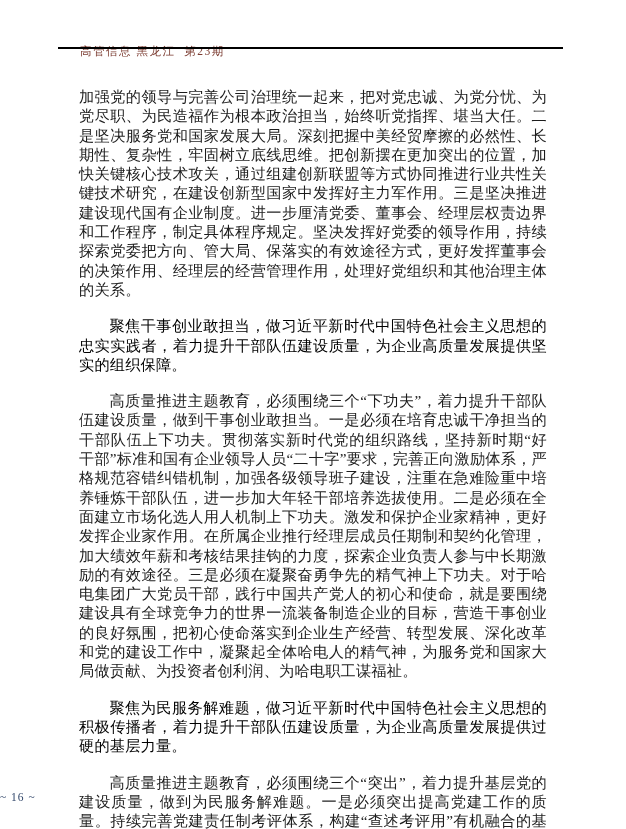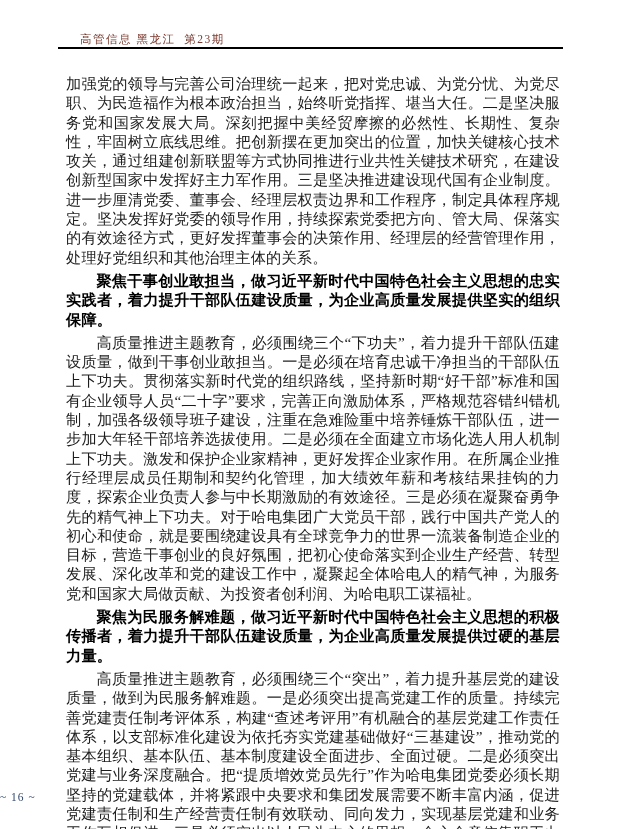--- a/index.html
+++ b/index.html
@@ -9,21 +9,21 @@
     position: relative;
     font-family: "Liberation Serif", "DejaVu Serif", serif;
     overflow: hidden;
   }
   .page {
     position: absolute; inset: 0;
     background: #ffffff;
   }
   .page-header {
     position: absolute;
-    top: 32px; left: 80px; right: 60px;
+    top: 44px; left: 80px; right: 60px;
     font-size: 11.5px;
     letter-spacing: 1.5px;
     color: #7b3b30;
     white-space: pre;
     font-family: "Liberation Serif", "DejaVu Serif", serif;
   }
   .header-rule {
     position: absolute;
     top: 47px; left: 58px;
     width: 505px; height: 2px;
@@ -33,24 +33,24 @@
     position: absolute;
     top: 70px; left: 62px;
     width: 502px;
     font-size: 15.2px;
     line-height: 19.3px;
     color: #1c1c1c;
     text-align: justify;
     text-justify: inter-character;
     letter-spacing: 0.2px;
   }
-  .content p { margin: 4px; }
+  .content p { margin: 17px; }
   .content p.indent { text-indent: 2em; }
   .content p.bold {
-    font-weight: bold;
+    font-weight: normal;
     color: #000000;
   }
   .page-footer {
     position: absolute;
     top: 791px; left: 0;
     width: 626px;
     font-size: 11.5px;
     color: #2f4468;
     letter-spacing: 1px;
     font-family: "Liberation Serif", "DejaVu Serif", serif;

